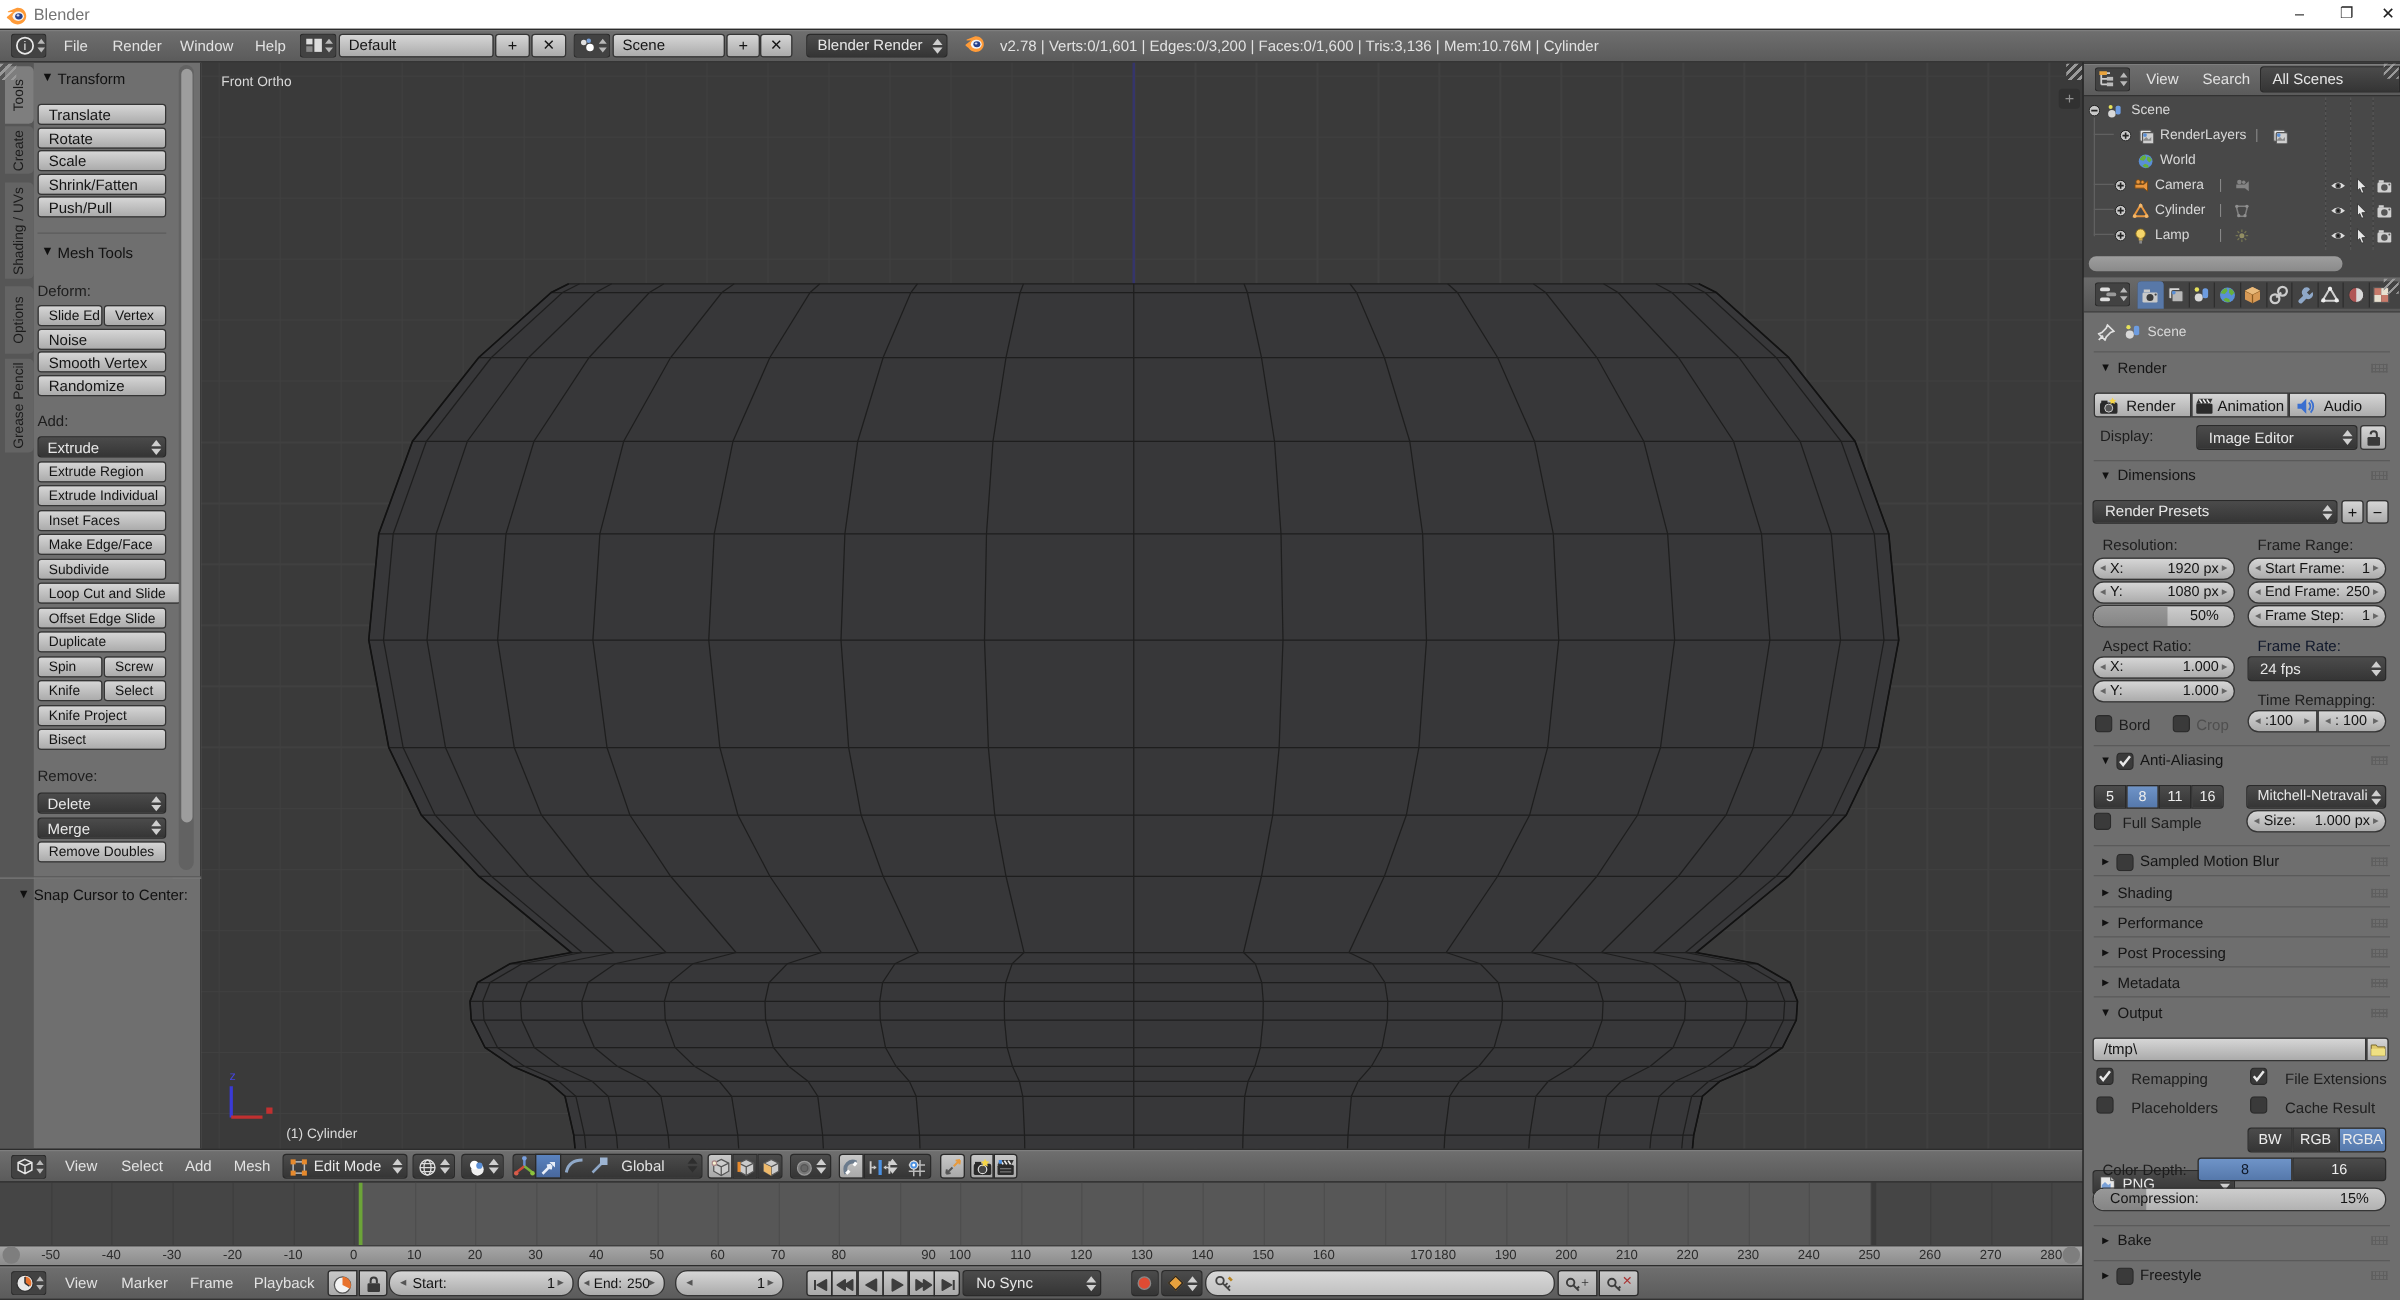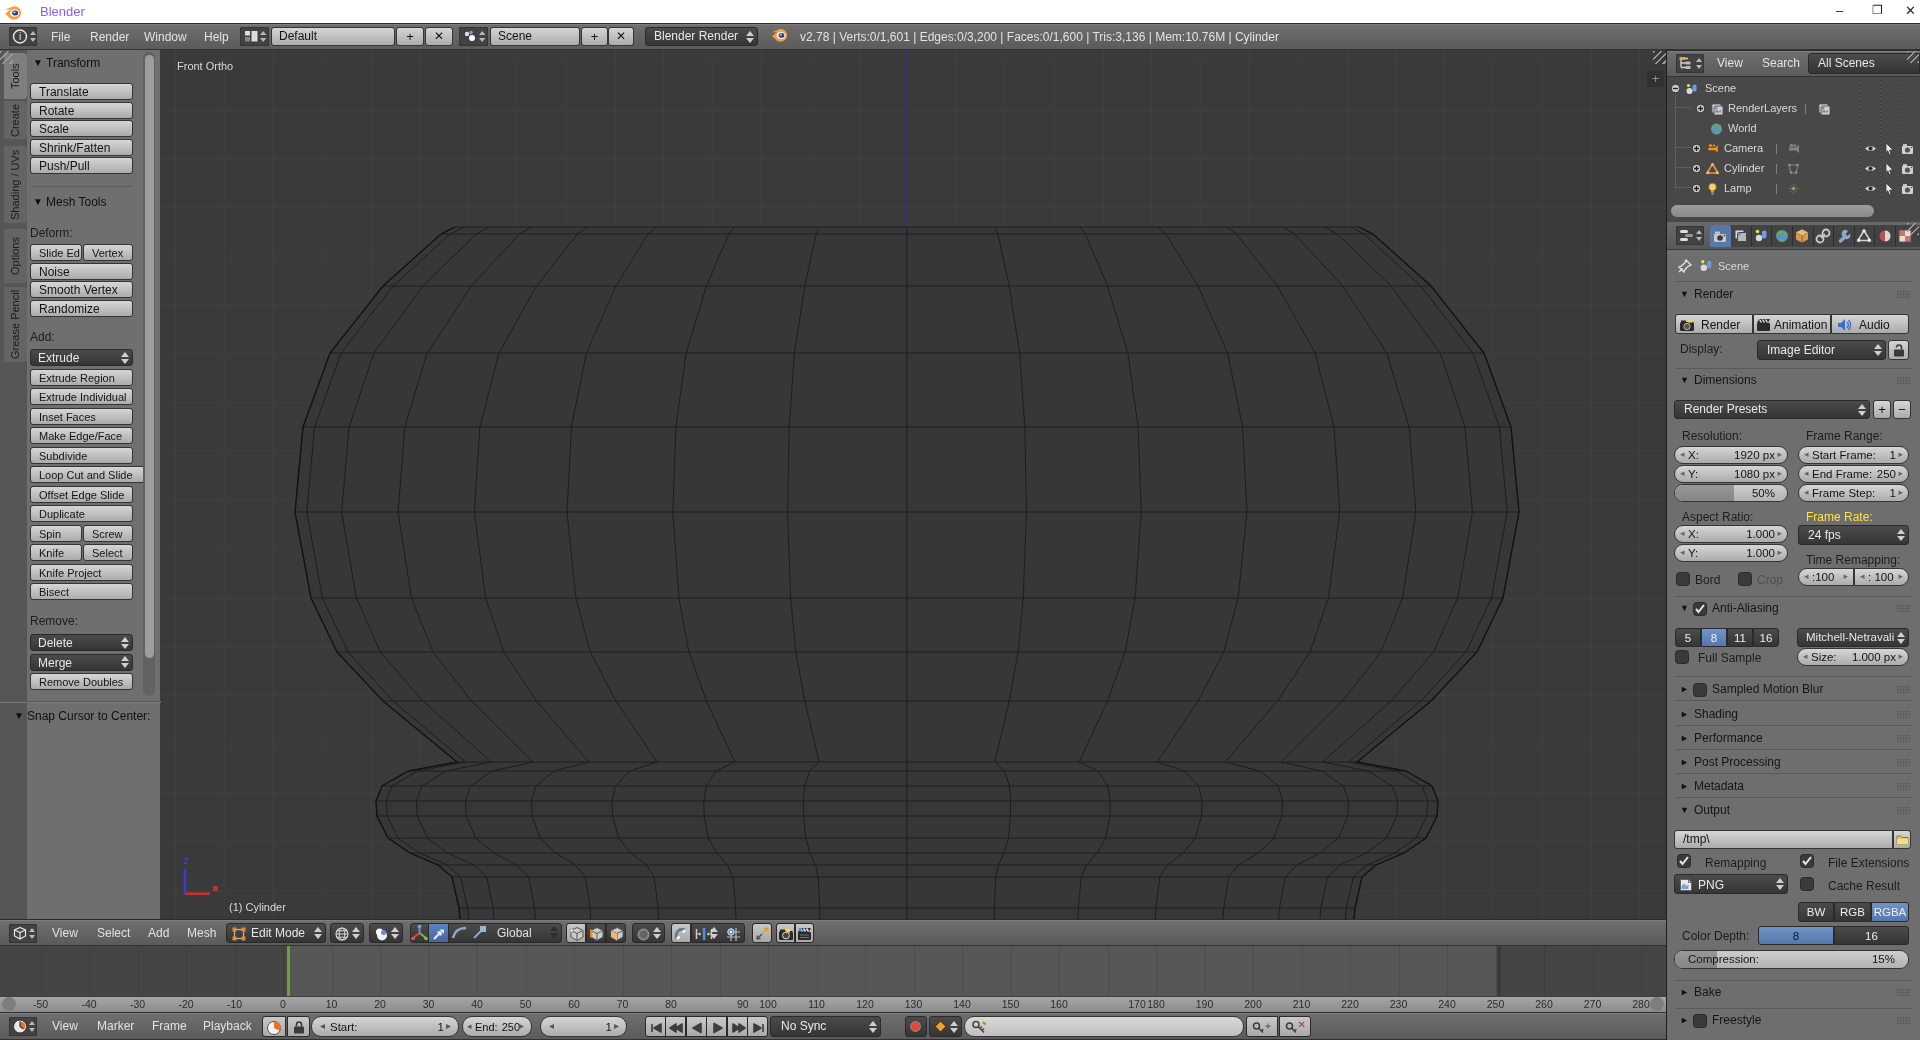--- a/index.html
+++ b/index.html
@@ -16,21 +16,21 @@
 </style></head>
 <body>
 
 <div class="abs" style="left:0;top:0;width:1920px;height:23px;background:#ffffff">
   <svg class="abs" style="left:5px;top:3px" width="17" height="17" viewBox="0 0 17 17">
     <path d="M8.7,3.2 C12.6,2.9 16,5.8 16,9.7 C16,13.6 12.8,16.5 9,16.5 C6.4,16.5 4.2,15.2 3,13.2 L0.6,11.3 C0.3,11 0.3,10.6 0.7,10.3 L5.4,6.5 L1.8,6.8 C1.2,6.8 1.1,6.1 1.6,5.9 Z" fill="#ff9b38"></path>
     <ellipse cx="9.6" cy="10" rx="4.6" ry="3.8" fill="#f4f4f4"></ellipse>
     <ellipse cx="10.1" cy="10" rx="3" ry="2.5" fill="#26418c"></ellipse>
     <ellipse cx="9.4" cy="9.3" rx="1.2" ry="0.9" fill="#cdd7ee"></ellipse>
   </svg>
-  <span class="abs" style="left:40px;top:4px;font-size:13px;color:#8b5cf6">Blender</span>
+  <span class="abs" style="left:27px;top:4px;font-size:13px;color:#737373">Blender</span>
   <span class="abs" style="left:1836px;top:3px;font-size:13px;color:#222">–</span>
   <span class="abs" style="left:1872px;top:3px;font-size:12px;color:#222">❐</span>
   <span class="abs" style="left:1905px;top:3px;font-size:13px;color:#222">✕</span>
 </div>
 
 <div class="abs hdr" style="left:0;top:23px;width:1920px;height:27px" id="infobar">
   <svg class="abs" style="left:9px;top:3px" width="28" height="19" viewBox="0 0 28 19">
     <rect x="0" y="0" width="28" height="19" rx="3" fill="#424242" stroke="#2a2a2a"></rect>
     <circle cx="11" cy="9.5" r="6.5" fill="none" stroke="#e8e8e8" stroke-width="1.4"></circle>
     <text x="11" y="13" font-size="10" fill="#e8e8e8" text-anchor="middle" font-family="Liberation Sans">i</text>
@@ -807,21 +807,21 @@
       <span style="position:absolute;right:12px;top:1.5px;font-size:11.5px">250</span>
       <span style="position:absolute;right:5px;top:2px;color:#666;font-size:9px">▸</span>
     </div>
     <div class="abs lbtn" style="left:131px;top:262px;width:111px;height:18px;border-radius:9px">
       <span style="position:absolute;left:5px;top:2px;color:#666;font-size:9px">◂</span>
       <span style="position:absolute;left:13px;top:1.5px;font-size:11.5px">Frame Step:</span>
       <span style="position:absolute;right:12px;top:1.5px;font-size:11.5px">1</span>
       <span style="position:absolute;right:5px;top:2px;color:#666;font-size:9px">▸</span>
     </div>
     <span class="abs" style="left:15px;top:288px;font-size:12px;color:#1d1d1d">Aspect Ratio:</span>
-    <span class="abs" style="left:139px;top:288px;font-size:12px;color:#fde047">Frame Rate:</span>
+    <span class="abs" style="left:139px;top:288px;font-size:12px;color:#0f172a">Frame Rate:</span>
     <div class="abs lbtn" style="left:7px;top:303px;width:114px;height:18px;border-radius:9px">
       <span style="position:absolute;left:5px;top:2px;color:#666;font-size:9px">◂</span>
       <span style="position:absolute;left:13px;top:1.5px;font-size:11.5px">X:</span>
       <span style="position:absolute;right:12px;top:1.5px;font-size:11.5px">1.000</span>
       <span style="position:absolute;right:5px;top:2px;color:#666;font-size:9px">▸</span>
     </div>
     <div class="abs lbtn" style="left:7px;top:322px;width:114px;height:18px;border-radius:9px">
       <span style="position:absolute;left:5px;top:2px;color:#666;font-size:9px">◂</span>
       <span style="position:absolute;left:13px;top:1.5px;font-size:11.5px">Y:</span>
       <span style="position:absolute;right:12px;top:1.5px;font-size:11.5px">1.000</span>
@@ -917,21 +917,21 @@
     </svg>
     <span class="abs" style="left:161px;top:634px;font-size:12px;color:#1d1d1d">File Extensions</span>
     <svg class="abs" style="left:10px;top:655px" width="14" height="14" viewBox="0 0 14 14">
       <rect x="0.5" y="0.5" width="13" height="13" rx="3" fill="#3a3a3a" stroke="#2a2a2a"></rect>
     </svg>
     <span class="abs" style="left:38px;top:657px;font-size:12px;color:#1d1d1d">Placeholders</span>
     <svg class="abs" style="left:133px;top:655px" width="14" height="14" viewBox="0 0 14 14">
       <rect x="0.5" y="0.5" width="13" height="13" rx="3" fill="#3a3a3a" stroke="#2a2a2a"></rect>
     </svg>
     <span class="abs" style="left:161px;top:657px;font-size:12px;color:#1d1d1d">Cache Result</span>
-    <div class="abs dbtn" style="left:7px;top:652px;width:114px;height:20px">
+    <div class="abs dbtn" style="left:7px;top:714px;width:114px;height:20px">
  <svg class="abs" style="left:4px;top:3px" width="14" height="14" viewBox="0 0 14 14">
  <path d="M1.5,1.5 h8 l3,3 v8 h-11 Z" fill="#e8e8e8" stroke="#555" stroke-width="0.8"></path>
  <path d="M9.5,1.5 v3 h3" fill="#bbb" stroke="#555" stroke-width="0.8"></path>
  <path d="M2.5,8 l2.5,-2.5 l2.5,2.5 l2,-1.5 v4.5 h-7 Z" fill="#7aa1d8"></path>
         <circle cx="5" cy="10" r="0" fill="#fff"></circle>
       </svg>
  <span style="position:absolute;left:23px;top:2.5px">PNG</span>
       <span class="udar"></span>
     </div>
     <div class="abs" style="left:131px;top:680px;width:36px;height:20px;background:linear-gradient(#4b4b4b,#353535);border:1px solid #2a2a2a;border-radius:3px 0 0 3px;color:#eee;font-size:11.5px;text-align:center;line-height:19px">BW</div>

